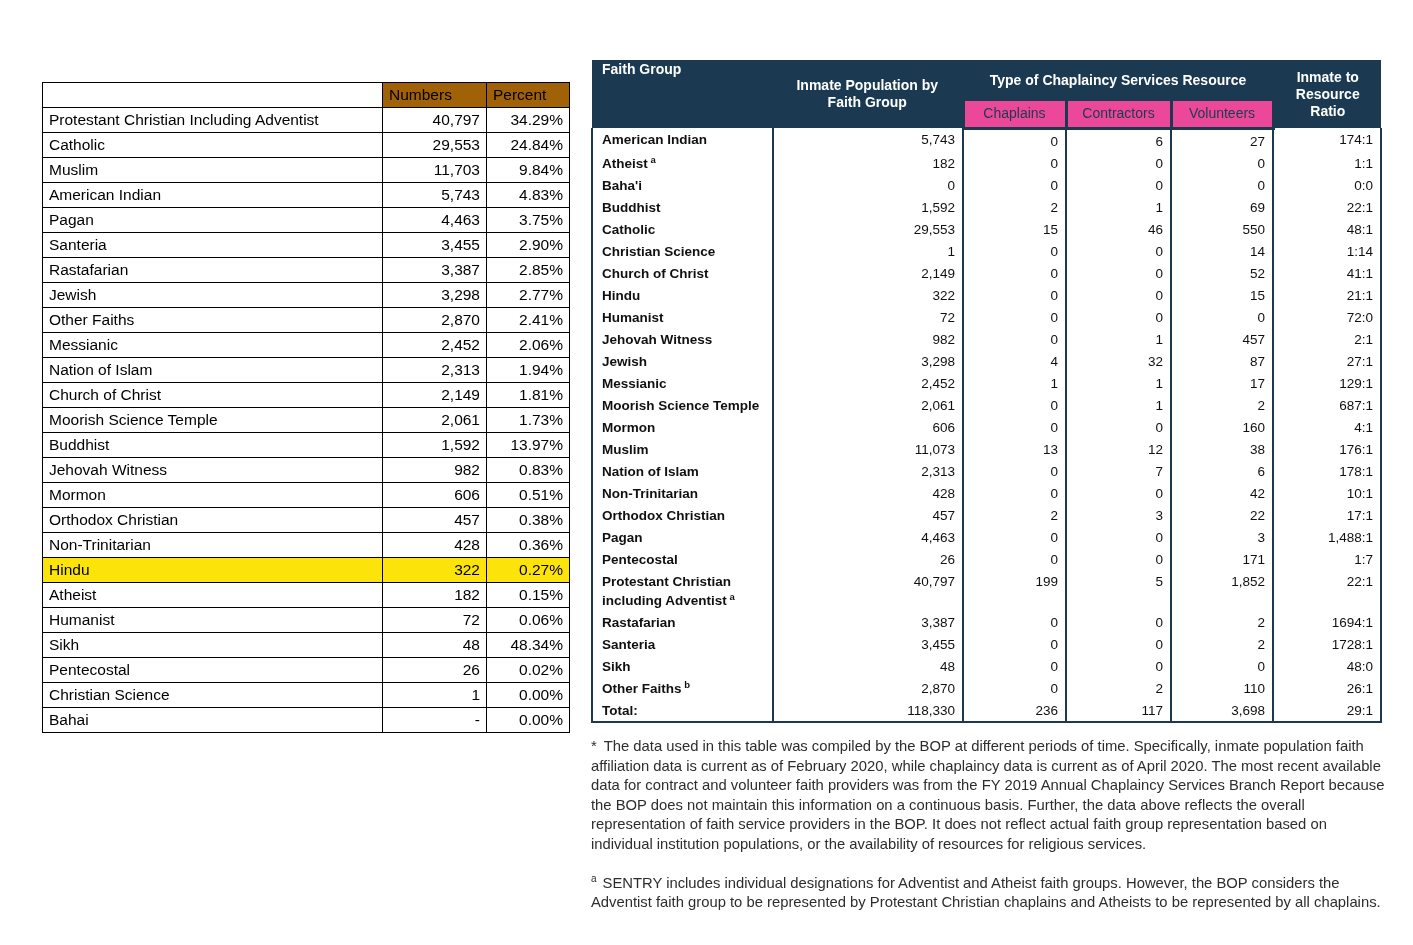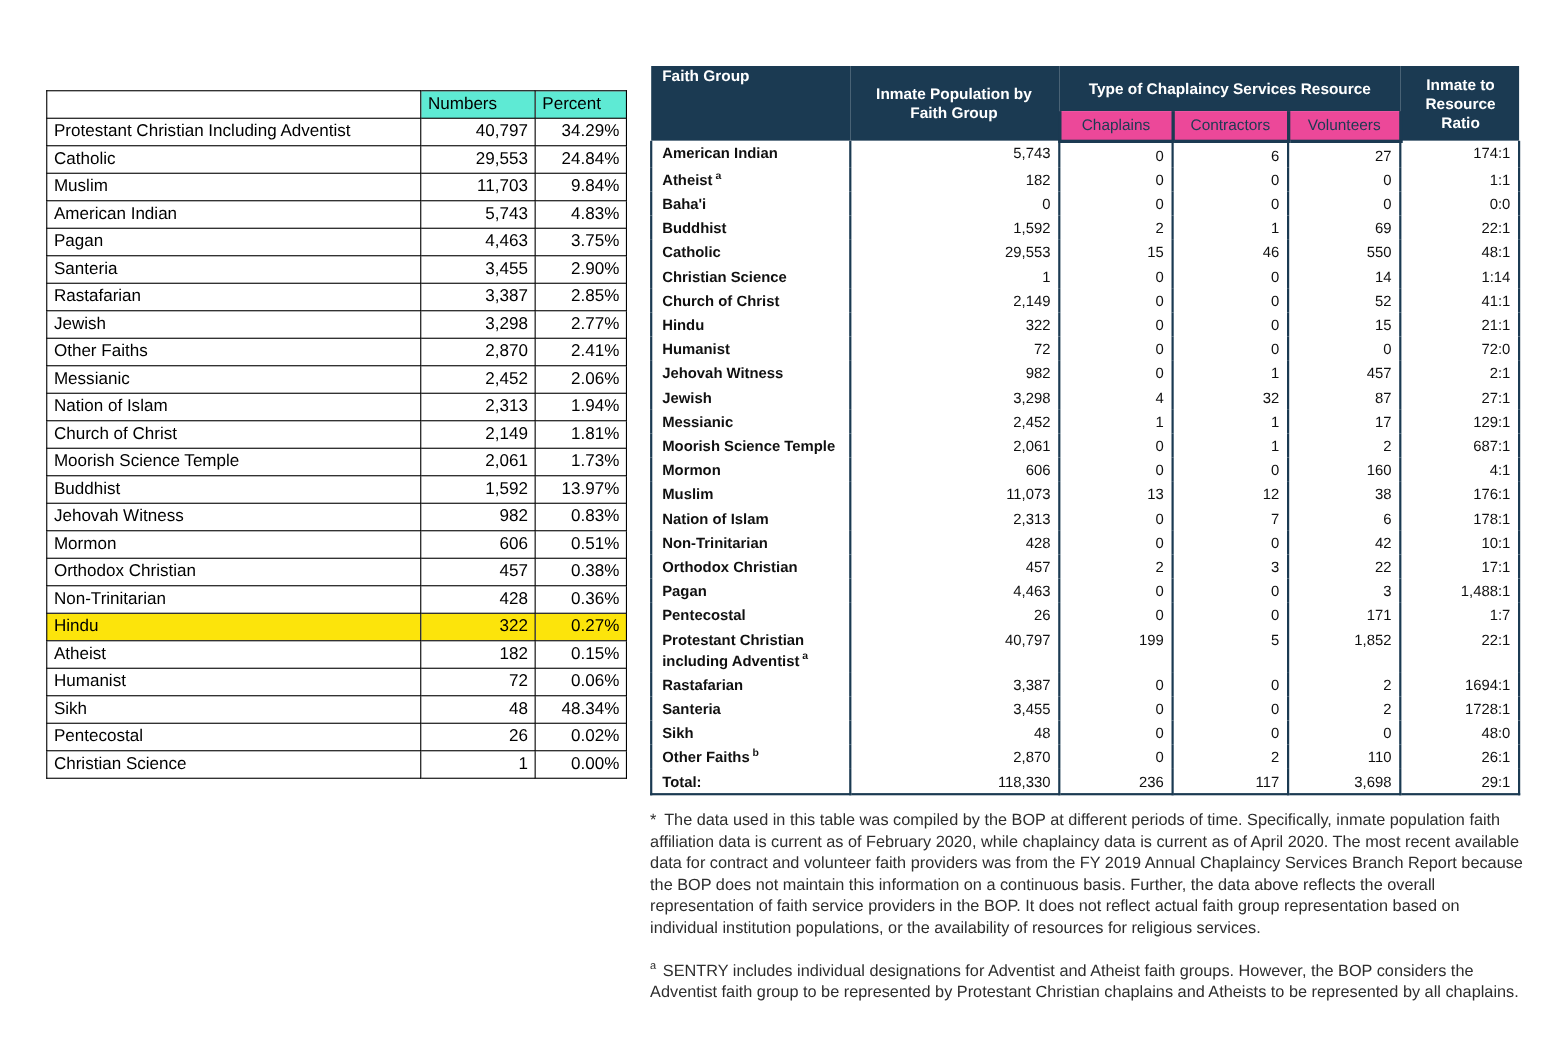--- a/index.html
+++ b/index.html
@@ -19,21 +19,21 @@
     border-collapse: collapse; table-layout: fixed;
     font-size: 15.5px; color: #000;
   }
   .ltable th, .ltable td {
     border: 1px solid #000;
     height: 25px;
     padding: 0 6px;
     white-space: nowrap; overflow: hidden;
     font-weight: 400;
   }
-  .ltable th { background: #5eead4; text-align: left; }
+  .ltable th { background: #a16207; text-align: left; }
   .ltable th.empty { background: #ffffff; }
   .ltable td.lab { text-align: left; }
   .ltable td.num, .ltable td.pct { text-align: right; }
   .ltable tr.hl td { background: #fce40b; }
   .ltable tr.hl td.lab { box-shadow: inset 0 -2px 0 #fce40b, -4px 0 0 #fce40b; }
 
   
   .rtable {
     position: absolute; left: 591px; top: 60px;
     width: 789px;
@@ -206,20 +206,25 @@
         <td class="pct">48.34%</td>
       </tr>
       <tr>
         <td class="lab">Pentecostal</td>
         <td class="num">26</td>
         <td class="pct">0.02%</td>
       </tr>
       <tr>
         <td class="lab">Christian Science</td>
         <td class="num">1</td>
+        <td class="pct">0.00%</td>
+      </tr>
+      <tr>
+        <td class="lab">Bahai</td>
+        <td class="num">-</td>
         <td class="pct">0.00%</td>
       </tr>
     </tbody>
 </table>
 
 <table class="rtable">
   <colgroup>
     <col style="width:181px">
       <col style="width:190px">
       <col style="width:103px">

